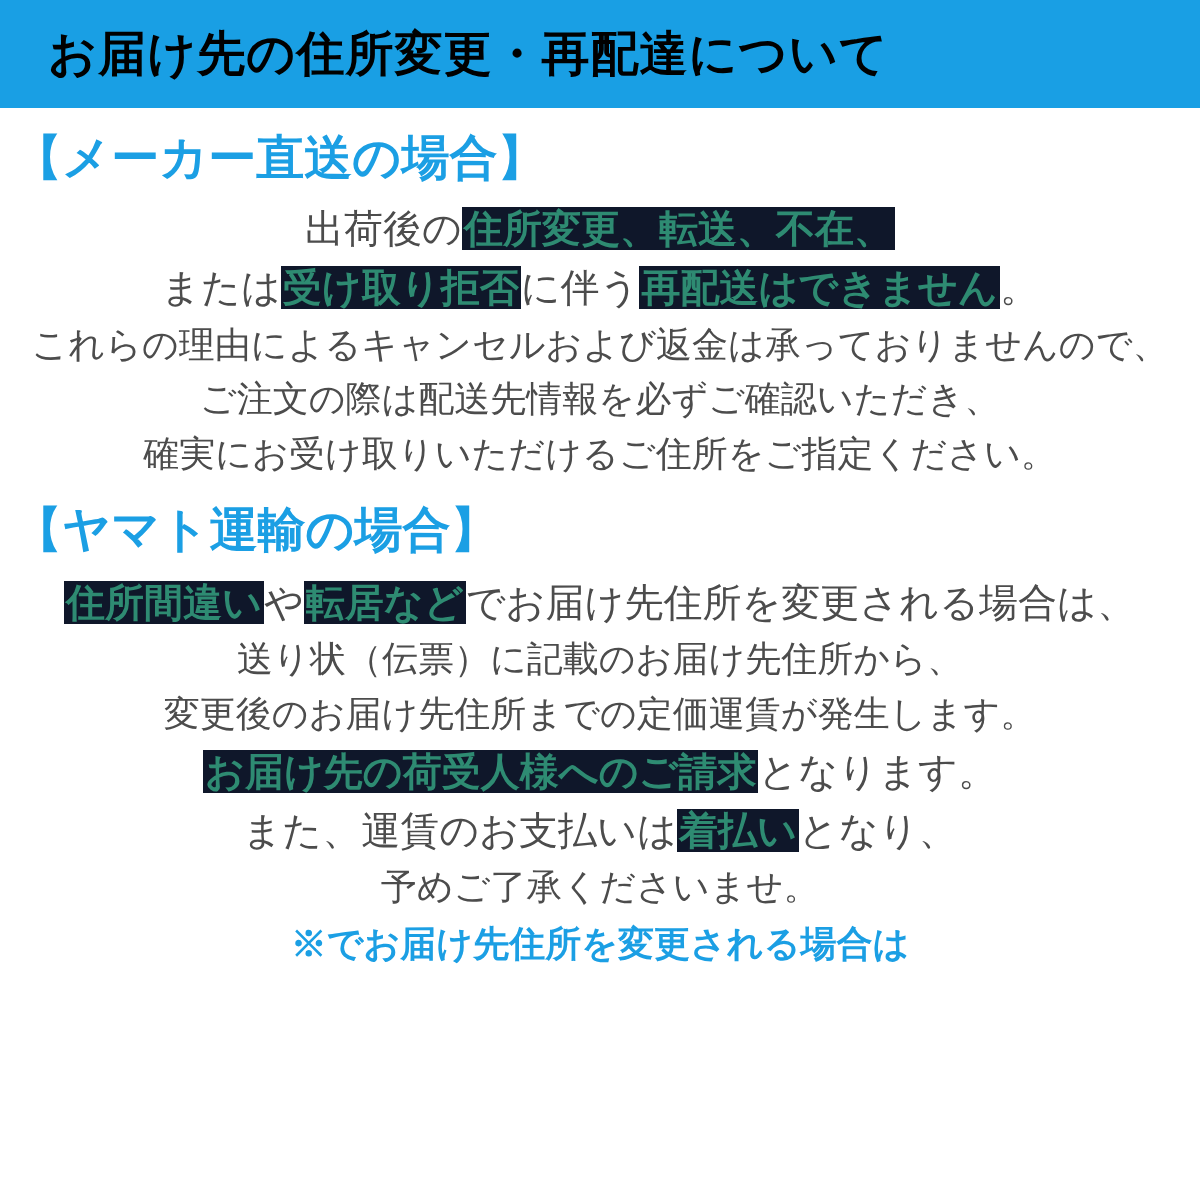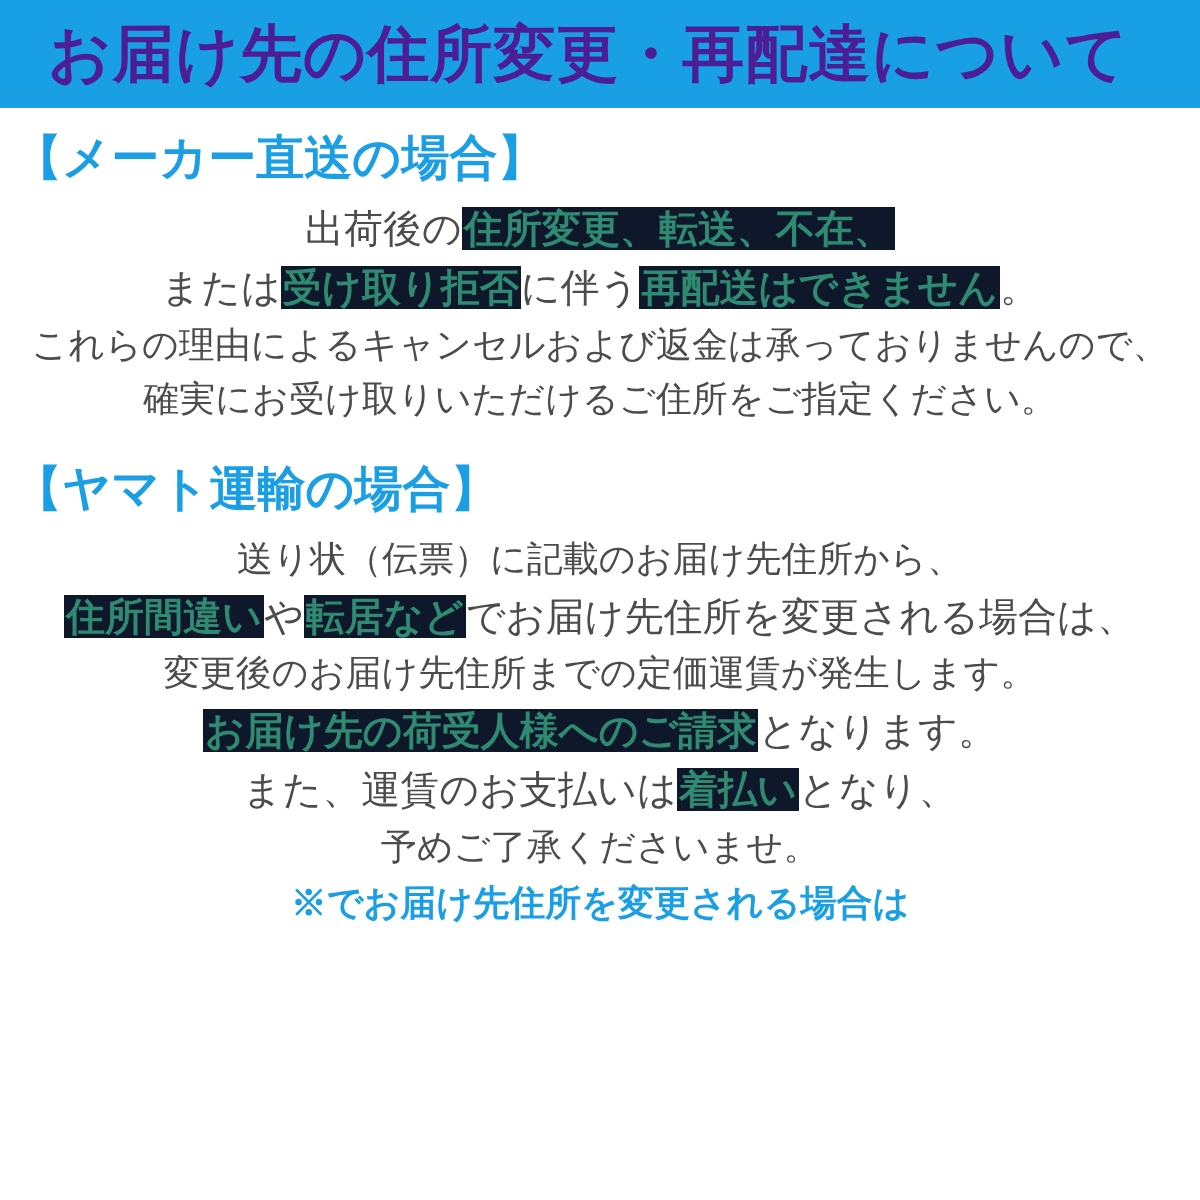--- a/index.html
+++ b/index.html
@@ -23,41 +23,41 @@
   .header-bar {
     width: 1200px;
     height: 108px;
     background: #199fe4;
     display: flex;
     align-items: center;
     padding-left: 48px;
     box-sizing: border-box;
   }
   .header-title {
-    color: #4c1d95;
-    font-size: 62px;
+    color: #000000;
+    font-size: 48px;
     font-weight: bold;
     letter-spacing: 1px;
     line-height: 1;
     white-space: nowrap;
   }
   .content {
     padding: 0 14px;
     box-sizing: border-box;
   }
   .section-heading {
     color: #1b9fe4;
     font-size: 48px;
     font-weight: bold;
     margin-top: 22px;
     margin-bottom: 14px;
     line-height: 1.15;
   }
   .heading-2 {
-    margin-top: 34px;
+    margin-top: 20px;
     margin-bottom: 16px;
   }
   .line {
     text-align: center;
     color: #4c4c4c;
     font-size: 39px;
     line-height: 1.52;
     white-space: nowrap;
   }
   .line.small {
@@ -96,33 +96,36 @@
     </div>
 
     <div class="line">
       <span>または</span><span class="hl-pink-dark">受け取り拒否</span><span>に伴う</span><span class="hl-pink-dark">再配送はできません</span><span>。</span>
     </div>
 
     <div class="line small">
       <span>これらの理由によるキャンセルおよび返金は承っておりませんので、</span>
     </div>
 
+    <div class="line small">
+      <span>ご注文の際は配送先情報を必ずご確認いただき、</span>
+    </div>
 
     <div class="line small">
       <span>確実にお受け取りいただけるご住所をご指定ください。</span>
     </div>
 
     <div class="section-heading heading-2">【ヤマト運輸の場合】</div>
 
+    <div class="line">
+      <span class="hl-pink-dark">住所間違い</span><span>や</span><span class="hl-pink-dark">転居など</span><span>でお届け先住所を変更される場合は、</span>
+    </div>
+
     <div class="line small">
       <span>送り状（伝票）に記載のお届け先住所から、</span>
-    </div>
-
-    <div class="line">
-      <span class="hl-pink-dark">住所間違い</span><span>や</span><span class="hl-pink-dark">転居など</span><span>でお届け先住所を変更される場合は、</span>
     </div>
 
     <div class="line small">
       <span>変更後のお届け先住所までの定価運賃が発生します。</span>
     </div>
 
     <div class="line">
       <span class="hl-pink-dark">お届け先の荷受人様へのご請求</span><span>となります。</span>
     </div>
 

